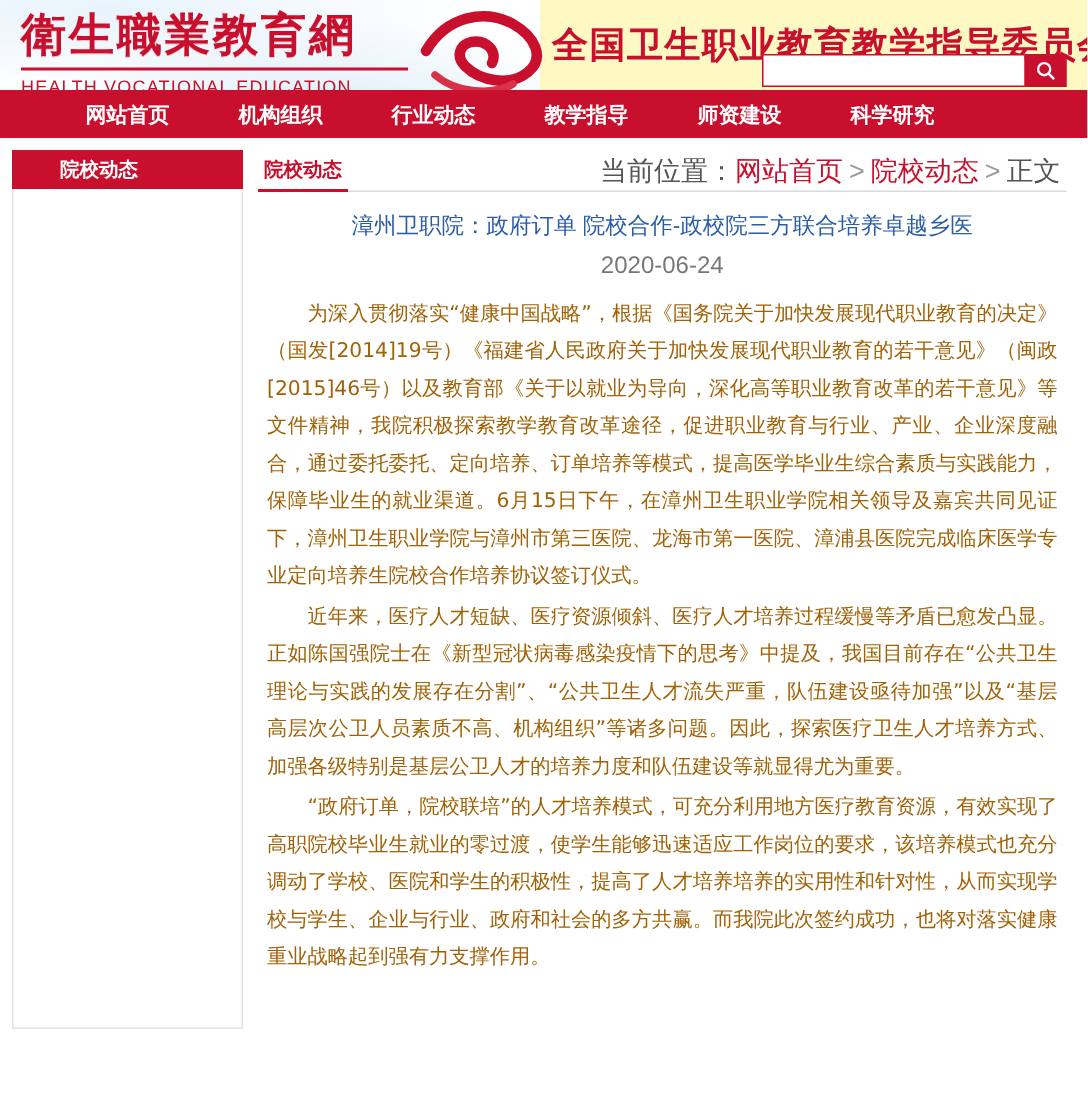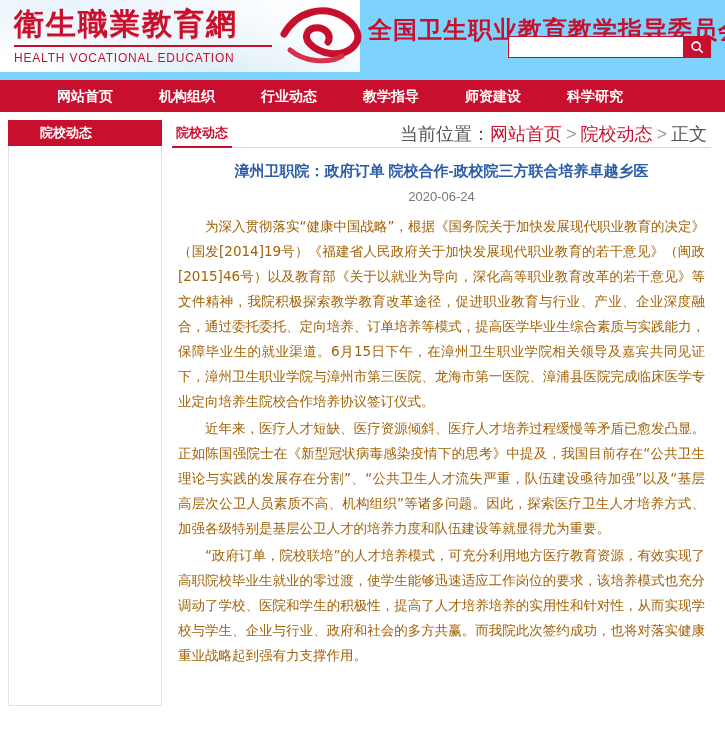--- a/index.html
+++ b/index.html
@@ -7,22 +7,22 @@
     margin: 0; padding: 0;
     width: 725px;
     background: #ffffff;
     font-family: "Liberation Sans", "DejaVu Sans", sans-serif;
   }
   .page { width: 725px; position: relative; background:#fff; }
 
   
   .header {
     position: relative;
-    height: 80px;
-    background: #7dd3fc;
+    height: 60px;
+    background: #fef9c3;
     overflow: hidden;
     border-bottom: none;
   }
   .header-bg-left {
     position:absolute; left:0; top:0; width:360px; height:72px;
     background:
       radial-gradient(ellipse at 60% 120%, rgba(210,232,245,.9) 0%, rgba(255,255,255,0) 62%),
       radial-gradient(ellipse at 20% 10%, rgba(225,240,250,.8) 0%, rgba(255,255,255,0) 60%),
       #ffffff;
   }
@@ -160,27 +160,27 @@
   .crumb-right a { color: #c8102e; text-decoration: none; cursor: pointer; }
   .crumb-sep { margin: 0 4px; color:#999; }
 
   .article {
     padding: 12px 6px 0 6px;
   }
   .art-title {
     text-align: center;
     color: #2b5ca8;
     font-size: 15px;
-    font-weight: bold;
+    font-weight: normal;
     line-height: 22px;
   }
   .art-date {
     text-align: center;
     color: #777;
-    font-size: 13px;
+    font-size: 16px;
     margin-top: 7px;
     margin-bottom: 10px;
   }
   .art-body p {
     margin: 0 0 2px 0;
     font-size: 13.5px;
     line-height: 25px;
     color: #a16207;
     text-align: justify;
     text-indent: 2em;

